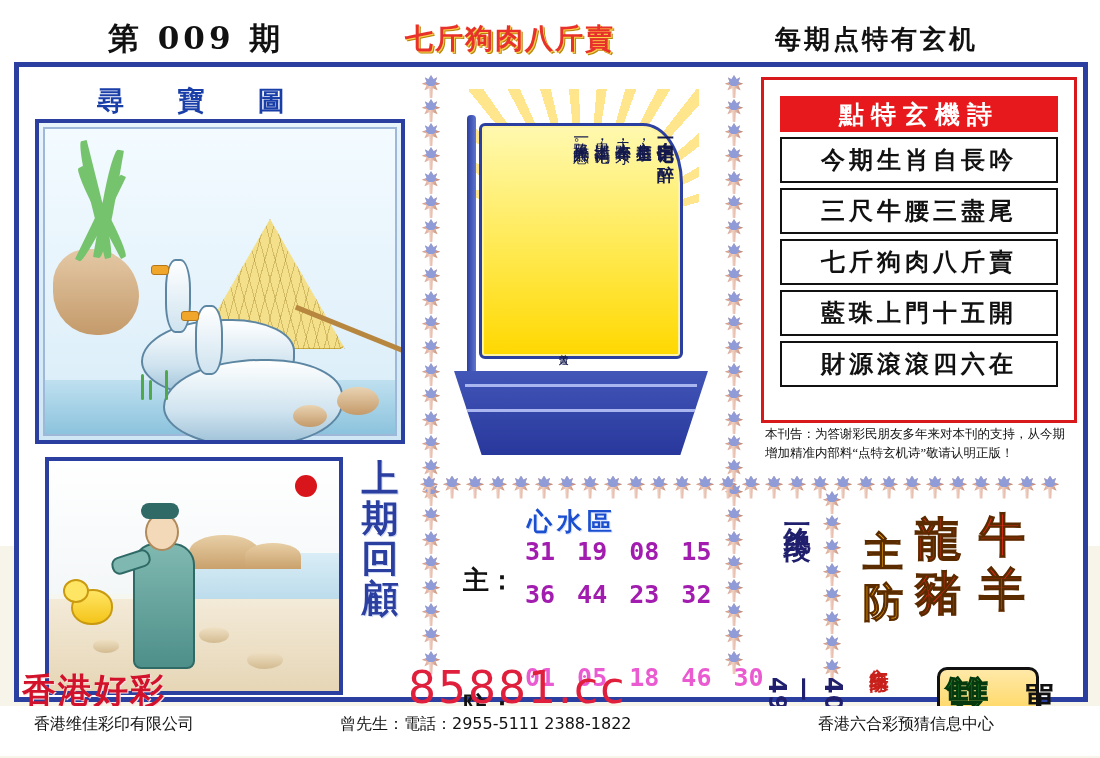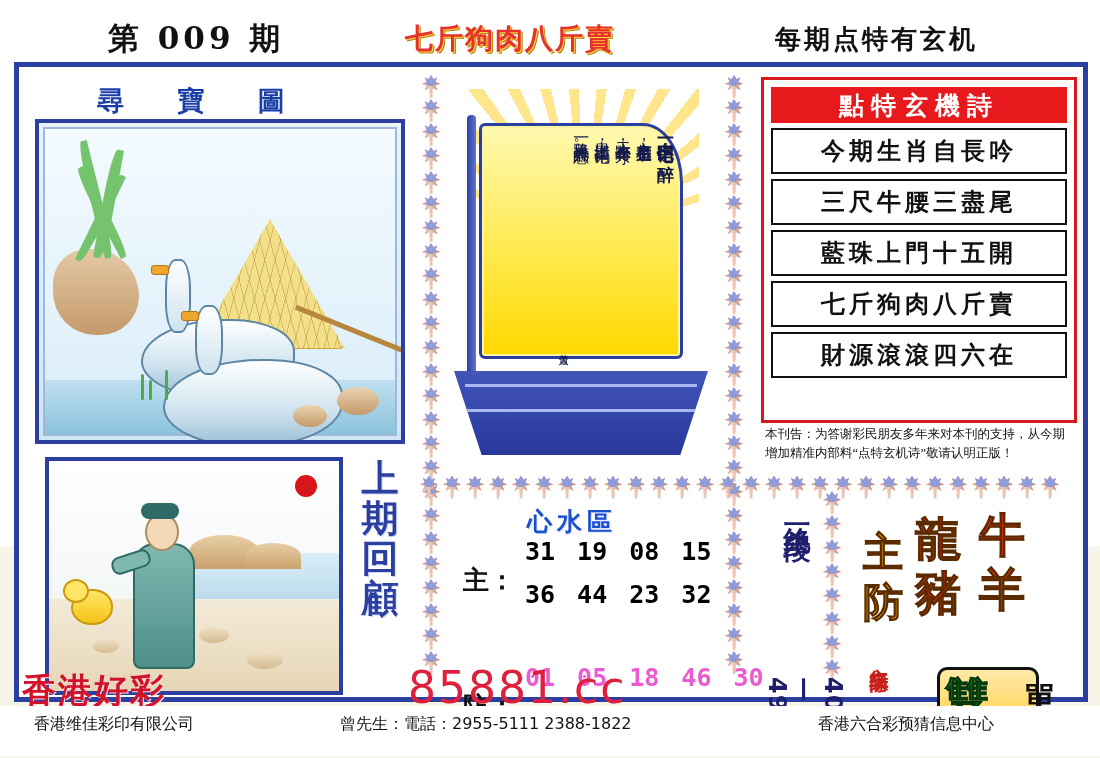--- a/index.html
+++ b/index.html
@@ -167,21 +167,21 @@
     font-family:"DejaVu Serif","Liberation Serif",serif;
     font-size:26px;font-weight:bold;color:#111;
   }
   .numrow{
     display:flex;gap:22px;
     font-family:"DejaVu Sans Mono","Liberation Mono",monospace;
     font-size:25px;font-weight:bold;
   }
   .zhu{position:absolute;left:444px;top:470px;width:250px;}
   .zhu .rows{position:absolute;left:62px;top:0;}
-  .zhu .numrow{color:#000000;margin-bottom:14px;}
+  .zhu .numrow{color:#a21caf;margin-bottom:14px;}
   .fang{position:absolute;left:444px;top:596px;width:250px;}
   .fang .rows{position:absolute;left:62px;top:0;}
   .fang .numrow{color:#ea5ad0;margin-bottom:14px;}
   
   .juesha{
     position:absolute;left:740px;top:438px;width:56px;
     font-family:"DejaVu Serif","Liberation Serif",serif;
     font-size:27px;font-weight:bold;color:#1f1f6e;
     writing-mode:vertical-rl;text-orientation:upright;
     letter-spacing:3px;height:190px;
@@ -192,21 +192,21 @@
     font-size:24px;font-weight:bold;color:#1f1f6e;
     writing-mode:vertical-rl;
     letter-spacing:1px;
   }
   
   .poem{
     position:absolute;left:742px;top:10px;width:316px;height:346px;
     box-sizing:border-box;
     border:3px solid #d8191c;
     background:#fff;
-    padding:7px;
+    padding:16px;
   }
   .poem-head{
     height:36px;background:#e8191c;
     display:flex;align-items:center;justify-content:center;
     font-family:"DejaVu Serif","Liberation Serif",serif;
     font-size:25px;font-weight:bold;color:#ffffff;letter-spacing:7px;
   }
   .poem-line{
     height:42px;margin-top:5px;
     border:2px solid #111;
@@ -554,22 +554,22 @@
       </div>
     </div>
 
     <div class="juesha">绝杀一段</div>
     <div class="juesha2">40—49</div>
 
     <div class="poem">
       <div class="poem-head">點特玄機詩</div>
       <div class="poem-line">今期生肖自長吟</div>
       <div class="poem-line">三尺牛腰三盡尾</div>
+      <div class="poem-line">七斤狗肉八斤賣</div>
       <div class="poem-line">藍珠上門十五開</div>
-      <div class="poem-line">七斤狗肉八斤賣</div>
       <div class="poem-line">財源滾滾四六在</div>
     </div>
     <div class="poem-note">本刊告：为答谢彩民朋友多年来对本刊的支持，从今期增加精准内部料“点特玄机诗”敬请认明正版！</div>
 
     <div class="bigchars">
       <div class="bc zhu">主</div>
       <div class="bc fang">防</div>
       <div class="bc long">龍</div>
       <div class="bc zhu2">豬</div>
       <div class="bc niu">牛</div>

